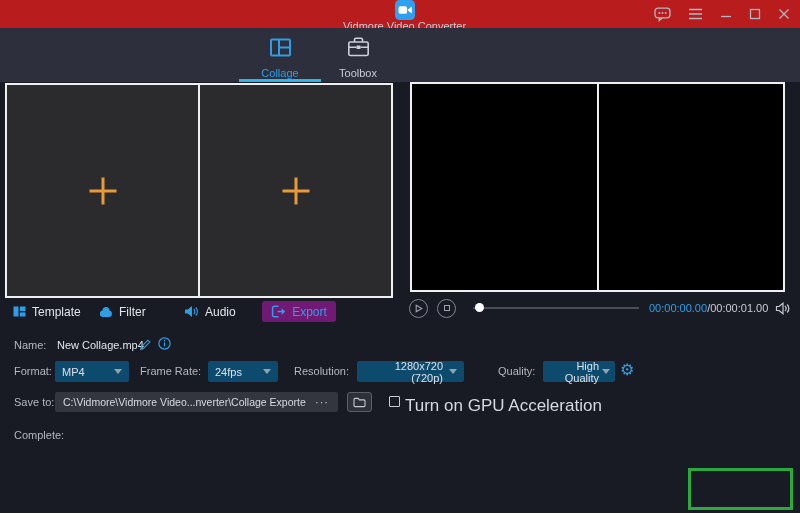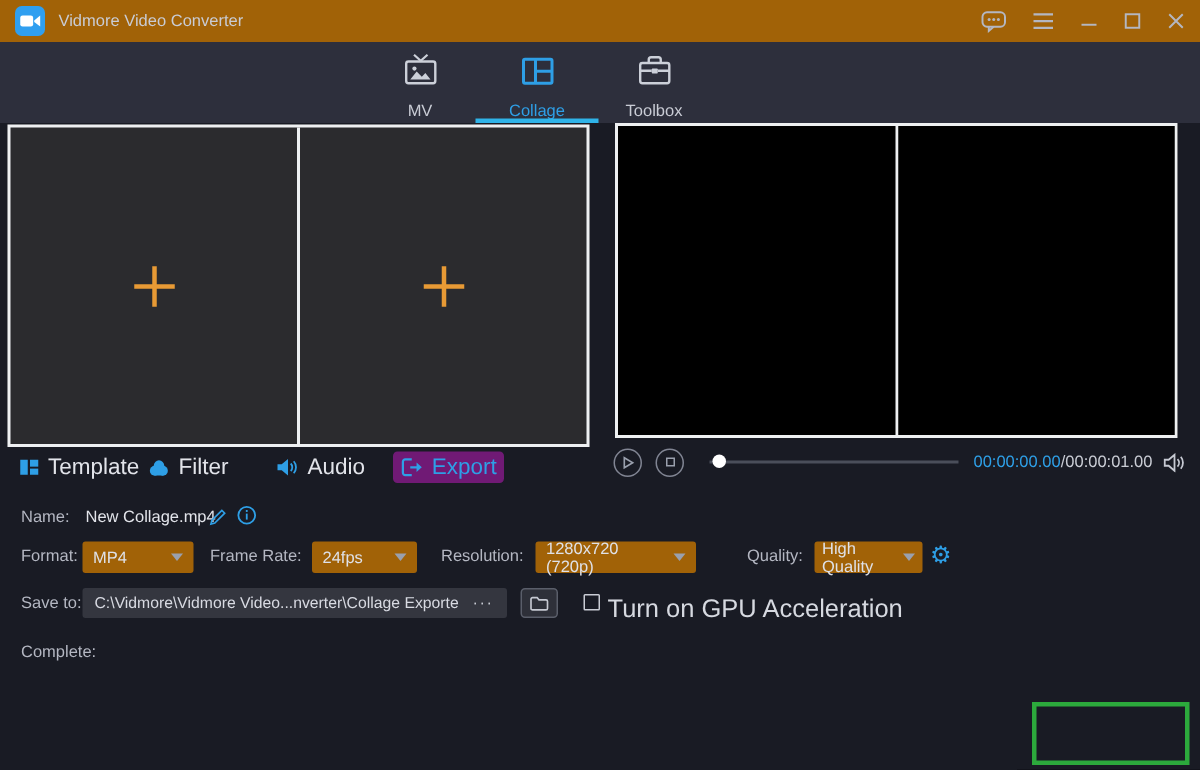--- a/index.html
+++ b/index.html
@@ -1,20 +1,20 @@
 <!DOCTYPE html>
 <html><head>
 <meta charset="utf-8">
 <style>
   * { margin:0; padding:0; box-sizing:border-box; }
   body { background:#000; font-family:"Liberation Sans", sans-serif; }
   .window { position:relative; width:800px; height:513px; background:#191b24; overflow:hidden; }
 
   
-  .titlebar { position:absolute; top:0; left:0; width:800px; height:28px; background:#a16207; display:flex; align-items:center; }
+  .titlebar { position:absolute; top:0; left:0; width:800px; height:28px; background:#b91c1c; display:flex; align-items:center;flex-direction:column; }
   .app-icon { margin-left:10px; display:flex; }
   .app-title { margin-left:9px; font-size:11px; color:#c9ccd5; }
   .tb-controls { position:absolute; right:10px; top:0; height:28px; display:flex; align-items:center; gap:17px; }
   .tb-btn { display:flex; align-items:center; justify-content:center; cursor:pointer; }
 
   
   .nav { position:absolute; top:28px; left:0; width:800px; height:54px; background:#2d2f3c; }
   .nav-tabs { position:absolute; left:244px; top:0; display:flex; }
   .nav-tab { width:72px; height:54px; margin-right:6px; display:flex; flex-direction:column; align-items:center; justify-content:flex-start; padding-top:6px; gap:2px; position:relative; cursor:pointer; }
   .nav-tab .nav-label { font-size:11px; color:#c9ccd5; }
@@ -40,31 +40,31 @@
   .stop-square { width:6px; height:6px; border:1px solid #9aa0ad; }
   .pb-slider { position:relative; width:166px; height:19px; margin:0 6px 0 8px; cursor:pointer; flex:none; }
   .pb-track { position:absolute; left:0; right:0; top:8px; height:2px; background:#4a4e5a; }
   .pb-dot { position:absolute; left:2px; top:4.5px; width:9px; height:9px; border-radius:50%; background:#fff; cursor:grab; }
   .pb-time { font-size:11px; white-space:nowrap; margin-left:4px; }
   .time-current { color:#2e9fe6; }
   .time-sep, .time-total { color:#c9ccd4; }
   .vol-icon { margin-left:7px; display:flex; cursor:pointer; }
 
   
-  .ptab { position:absolute; top:301px; height:21px; display:flex; align-items:center; gap:6px; font-size:15px; color:#e2e4ea; cursor:pointer; }
+  .ptab { position:absolute; top:301px; height:21px; display:flex; align-items:center; gap:6px; font-size:12px; color:#e2e4ea; cursor:pointer; }
   .ptab-template { left:13px; }
   .ptab-filter { left:99px; }
   .ptab-audio { left:184px; }
   .ptab-export { left:262px; width:74px; justify-content:center; background:#701a75; border-radius:3px; color:#2e9fe6; }
   .ptab .picon { display:flex; }
 
   
   .form-label { position:absolute; font-size:11px; color:#b4b7c2; }
   .form-value { position:absolute; font-size:11px; color:#e2e4ea;text-align:center; }
-  .select { position:absolute; height:21px; background:#a16207; border-radius:2px; display:flex; align-items:center; justify-content:space-between; padding:0 7px; font-size:11px; color:#dfe1e8; cursor:pointer; }
+  .select { position:absolute; height:21px; background:#0c4a6e; border-radius:2px; display:flex; align-items:center; justify-content:space-between; padding:0 7px; font-size:11px; color:#dfe1e8; cursor:pointer;text-align:right; }
   .caret { width:0; height:0; border-left:4px solid transparent; border-right:4px solid transparent; border-top:5px solid #9aa0ad; margin-left:6px; flex:none; }
   .icon-btn { position:absolute; display:flex; align-items:center; justify-content:center; cursor:pointer; }
   .gear { font-family:"DejaVu Sans", sans-serif; font-size:16px; color:#2e9fe6; line-height:1; }
   .path-box { position:absolute; left:55px; top:392px; width:283px; height:20px; background:#34363f; border-radius:2px; display:flex; align-items:center; cursor:text; }
   .path-text { font-size:10.5px; color:#d8dae2; padding-left:8px; white-space:nowrap; overflow:hidden; flex:1; }
   .dots-btn { font-size:11px; color:#c9ccd4; padding:0 9px; letter-spacing:1px; cursor:pointer; flex:none; }
   .folder-btn { left:347px; top:392px; width:25px; height:20px; background:#2e3039; border:1px solid #5a5e6a; border-radius:3px; }
   .checkbox { position:absolute; left:389px; top:396px; width:11px; height:11px; border:1px solid #c9ccd4; border-radius:1px; background:transparent; cursor:pointer; }
   .gpu-label { position:absolute; left:405px; top:396px; font-size:17px; color:#d6d9e0; }
 
@@ -114,31 +114,20 @@
       <span class="tb-btn">
         <svg width="12" height="12" viewBox="0 0 12 12">
             <path d="M1.5 1.5l9 9M10.5 1.5l-9 9" stroke="#b4b7c2" stroke-width="1.3"></path>
           </svg>
       </span>
     </div>
   </div>
 
   <div class="nav">
     <div class="nav-tabs">
-      <div class="nav-tab">
-        <span>
-          <svg width="27" height="27" viewBox="0 0 27 27" fill="none">
-            <path d="M9 2.5 l4.5 4 L18 2.5" stroke="#ccd0d9" stroke-width="1.5"></path>
-            <rect x="3.8" y="7" width="19.4" height="14.5" rx="1.5" stroke="#ccd0d9" stroke-width="1.6"></rect>
-            <circle cx="9.3" cy="11.7" r="1.4" fill="#ccd0d9"></circle>
-            <path d="M6.5 19 l4.3-5.3 3.4 3.4 2.4-2.4 3.4 4.3 z" fill="#ccd0d9"></path>
-          </svg>
-        </span>
-        <span class="nav-label">MV</span>
-      </div>
       <div class="nav-tab active">
         <span>
           <svg width="27" height="27" viewBox="0 0 27 27" fill="none" stroke="#2e9fe6" stroke-width="2">
             <rect x="4" y="5.5" width="19" height="16" rx="1"></rect>
             <path d="M12 5.5 V21.5"></path>
             <path d="M12 13.5 H23"></path>
           </svg>
         </span>
         <span class="nav-label">Collage</span>
       </div>

